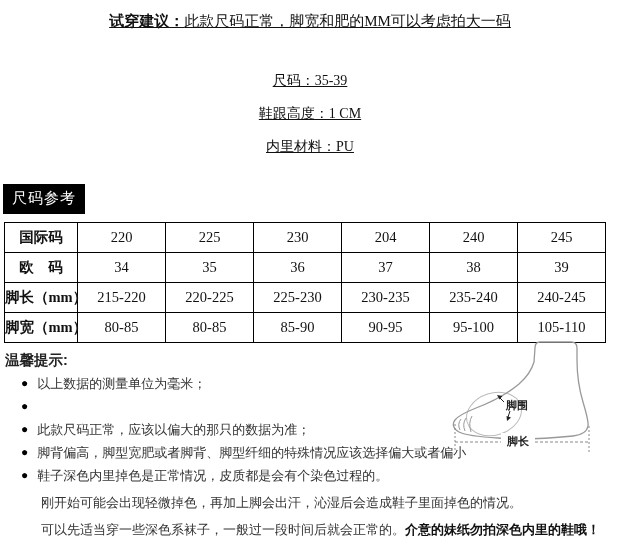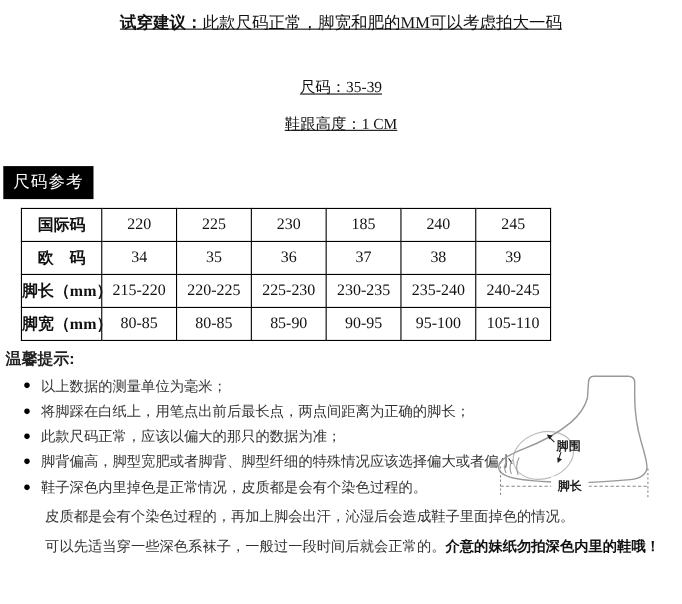--- a/index.html
+++ b/index.html
@@ -41,22 +41,22 @@
     color: #ffffff;
     font-weight: normal;
     font-size: 15px;
     padding: 5px 9px 6px 9px;
     letter-spacing: 1px;
   }
 
   
   table.size-table {
     border-collapse: collapse;
-    margin: 8px 0 0 19px;
-    width: 482px;
+    margin: 8px 0 0 4px;
+    width: 602px;
     table-layout: fixed;
     font-family: "Liberation Serif", "DejaVu Serif", serif;
   }
   table.size-table th, table.size-table td {
     border: 1px solid #000000;
     height: 30px;
     text-align: center;
     vertical-align: middle;
     font-size: 14.5px;
   }
@@ -120,34 +120,35 @@
 
 
 
 
 <div class="top-section">
   <div class="advice-line">
     <span class="advice-label">试穿建议：</span><span>此款尺码正常，脚宽和肥的MM可以考虑拍大一码</span>
   </div>
   <div class="spec-line">尺码：35-39</div>
   <div class="spec-line">鞋跟高度：1 CM</div>
+  <div class="spec-line">内里材料：PU</div>
 </div>
 
 
 <div class="banner">尺码参考</div>
 
 
 <table class="size-table">
   <tbody>
     <tr>
       <th>国际码</th>
       <td>220</td>
       <td>225</td>
       <td>230</td>
-      <td>185</td>
+      <td>204</td>
       <td>240</td>
       <td>245</td>
     </tr>
     <tr>
       <th>欧　码</th>
       <td>34</td>
       <td>35</td>
       <td>36</td>
       <td>37</td>
       <td>38</td>
@@ -177,36 +178,35 @@
 
 <div class="tips">
   <div class="tips-title">温馨提示:</div>
 
   <div class="bullet-row">
     <span class="bullet-glyph">●</span>
     <span>以上数据的测量单位为毫米；</span>
   </div>
   <div class="bullet-row">
     <span class="bullet-glyph">●</span>
-    <span>将脚踩在白纸上，用笔点出前后最长点，两点间距离为正确的脚长；</span>
   </div>
   <div class="bullet-row">
     <span class="bullet-glyph">●</span>
     <span>此款尺码正常，应该以偏大的那只的数据为准；</span>
   </div>
   <div class="bullet-row">
     <span class="bullet-glyph">●</span>
     <span>脚背偏高，脚型宽肥或者脚背、脚型纤细的特殊情况应该选择偏大或者偏小</span>
   </div>
   <div class="bullet-row">
     <span class="bullet-glyph">●</span>
     <span>鞋子深色内里掉色是正常情况，皮质都是会有个染色过程的。</span>
   </div>
 
-  <div class="cont-row">皮质都是会有个染色过程的，再加上脚会出汗，沁湿后会造成鞋子里面掉色的情况。</div>
+  <div class="cont-row">刚开始可能会出现轻微掉色，再加上脚会出汗，沁湿后会造成鞋子里面掉色的情况。</div>
   <div class="cont-row">
     <span>可以先适当穿一些深色系袜子，一般过一段时间后就会正常的。</span><span class="bold-note">介意的妹纸勿拍深色内里的鞋哦！</span>
   </div>
 </div>
 
 
 <div class="foot-diagram">
   <svg width="172" height="128" viewBox="0 0 172 128">
 
     <ellipse cx="50" cy="76" rx="28" ry="21" transform="rotate(-18 50 76)" fill="none" stroke="#bbbbbb" stroke-width="1"></ellipse>

